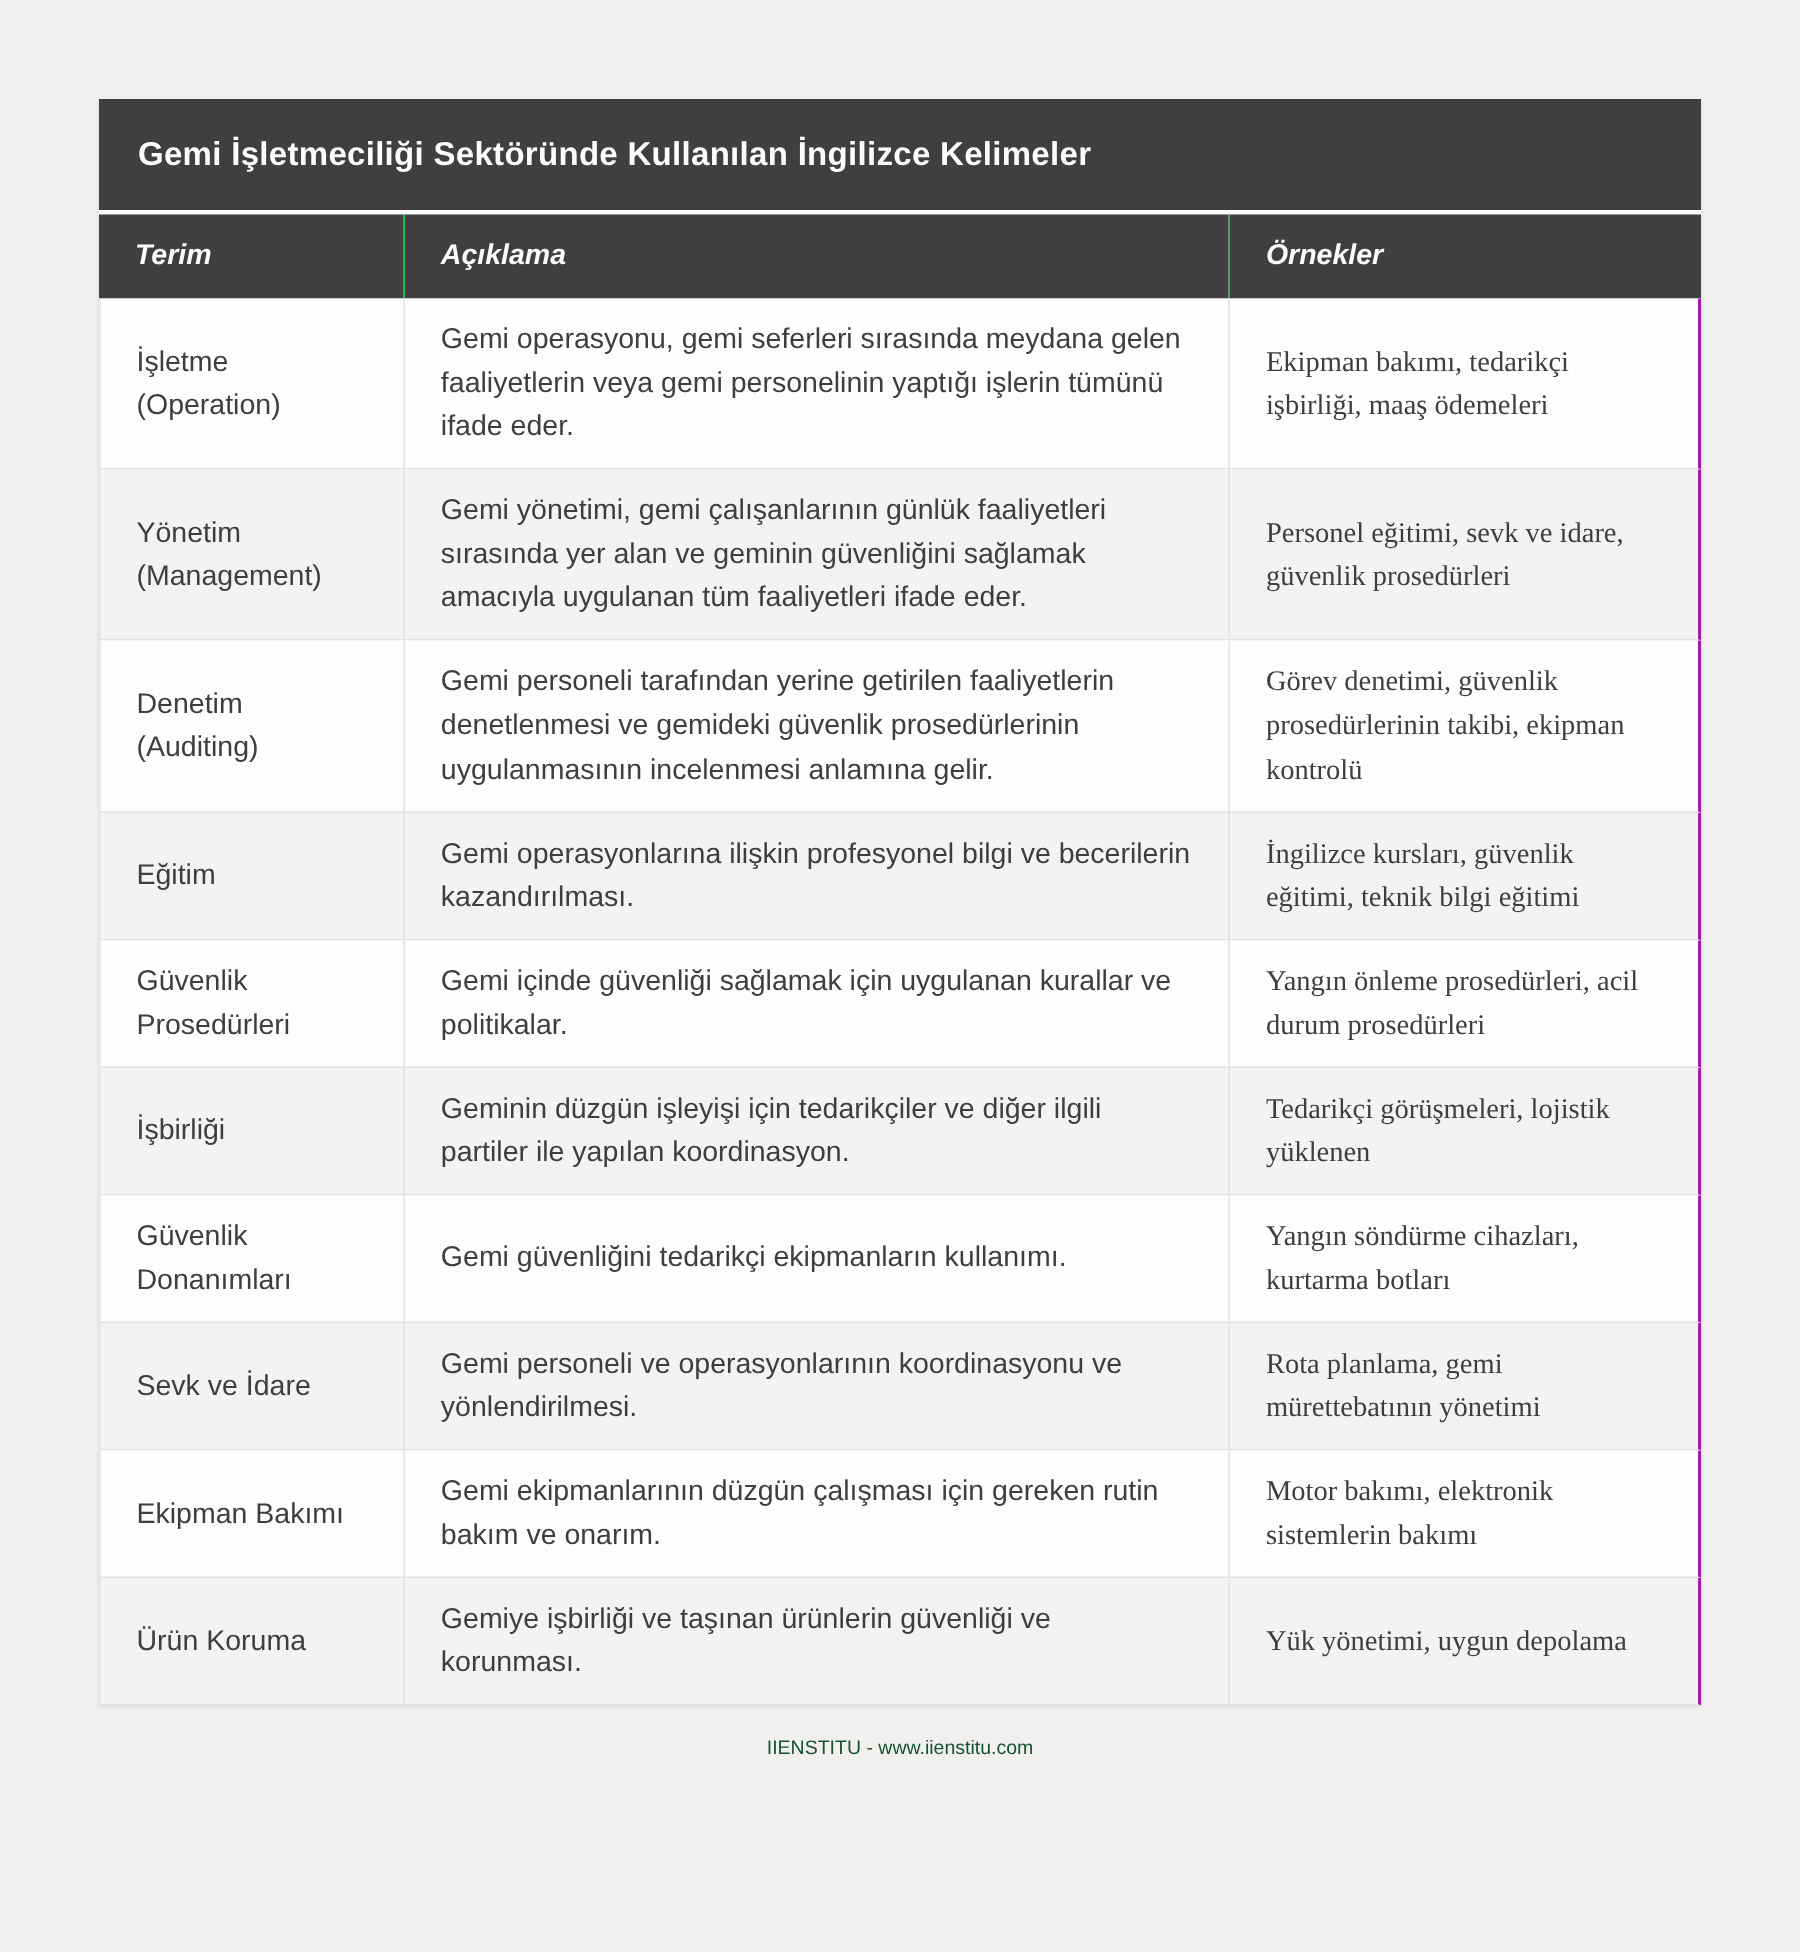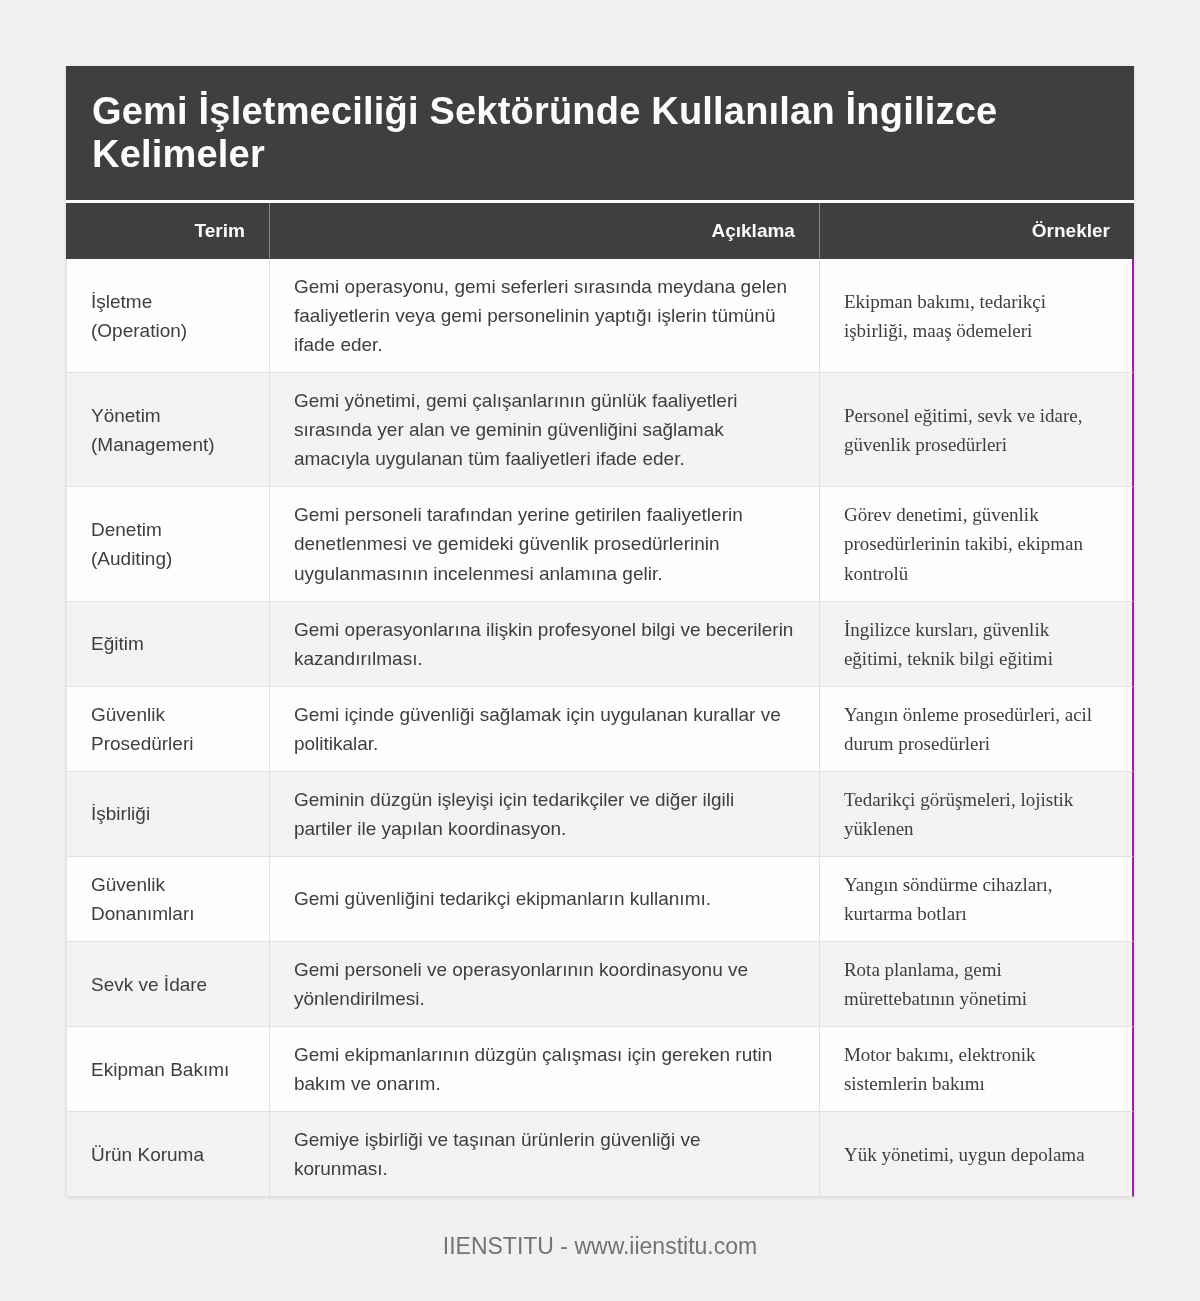--- a/index.html
+++ b/index.html
@@ -11,58 +11,59 @@
   }
   .container {
     width: 1068px;
     margin: 66px auto 0 auto;
     background: #fbfafa;
     box-shadow: 0 1px 3px rgba(0,0,0,0.10);
   }
   .title-bar {
     background: #403e41;
     color: #fcfcfc;
-    font-size: 38px;
+    font-size: 22px;
     font-weight: bold;
     padding: 24px 26px;
     letter-spacing: 0.2px;
   }
   table {
     width: 100%;
     border-collapse: separate;
     border-spacing: 0;
     margin-top: 3px;
   }
   thead th {
     background: #403e41;
     color: #fbfbfb;
     font-size: 19px;
     font-weight: bold;
-    text-align: right;
+    text-align: left;
     padding: 17px 24px;
+    font-style: italic;
   }
   thead th + th { border-left: 1px solid #22c55e; }
   tbody td {
     background: #fdfdfd;
     color: #3e3d40;
     font-size: 19px;
     line-height: 1.53;
     vertical-align: middle;
     padding: 13px 24px;
     border-bottom: 1px solid #e2e1e0;
   }
   tbody td + td { border-left: 1px solid #e2e1e0; }
   tbody td:first-child { border-left: 1px solid #e6e5e4; }
   tbody td:last-child  { border-right: 2px solid #a21caf; font-family: Liberation Serif, serif; }
   tbody tr:nth-child(even) td { background: #f4f3f2; }
   .footer {
     text-align: center;
-    margin-top: 36px;
-    color: #737373;
-    font-size: 23px;
+    margin-top: 20px;
+    color: #14532d;
+    font-size: 13px;
   }
 </style>
 </head>
 <body>
 
 <div class="container">
   <div class="title-bar">Gemi İşletmeciliği Sektöründe Kullanılan İngilizce Kelimeler</div>
   <table>
     <colgroup>
       <col style="width:19%">

